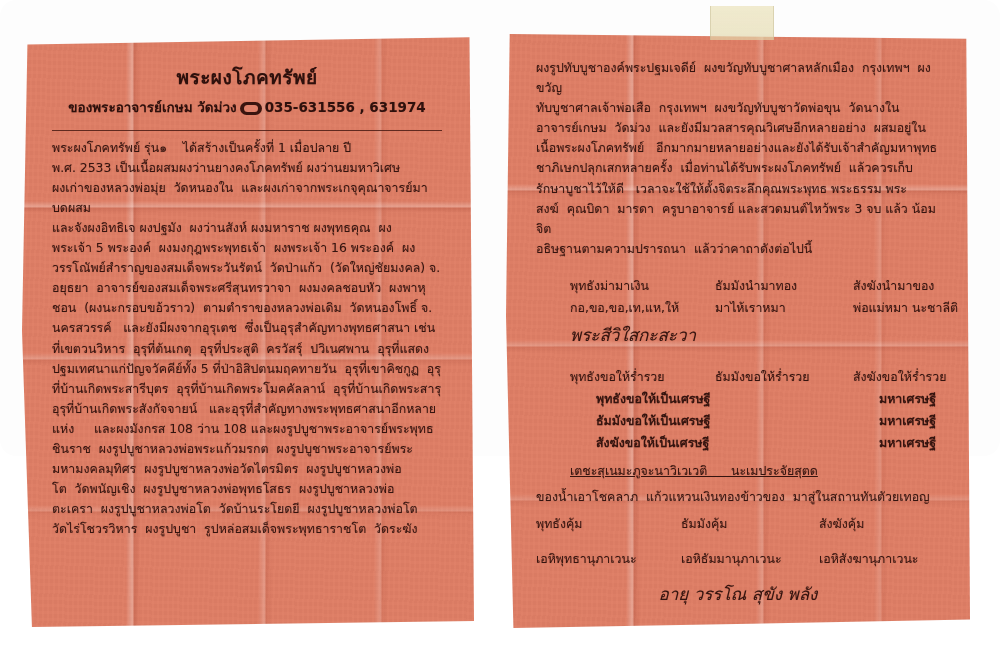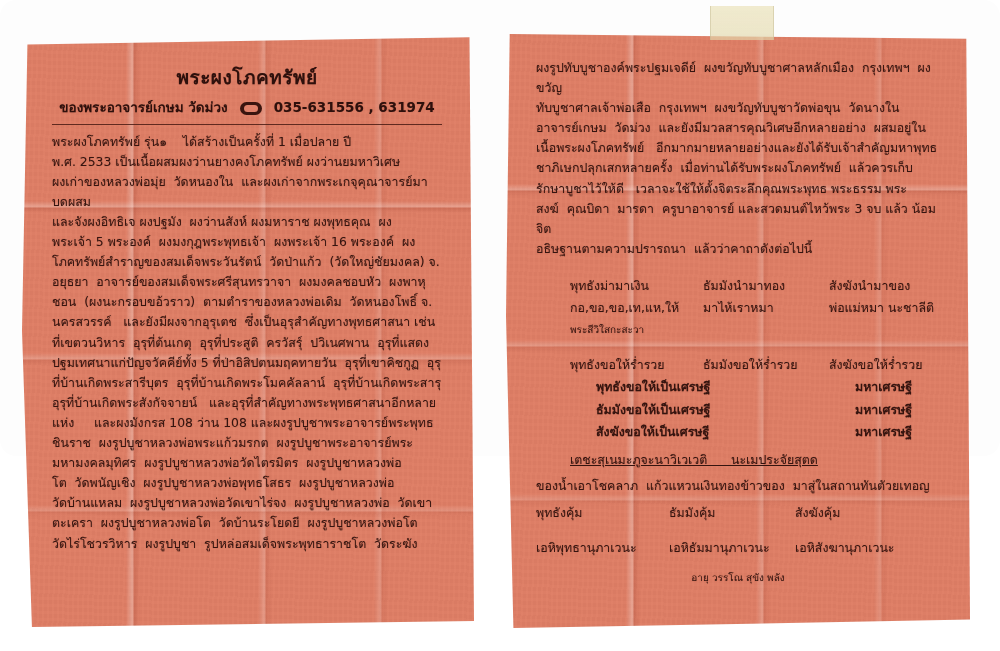--- a/index.html
+++ b/index.html
@@ -116,22 +116,22 @@
     font-weight: bold;
     text-align: center;
     margin-bottom: 2px;
     color: #2e100c;
     white-space: nowrap;
   }
   .subtitle-row {
     display: flex;
     align-items: center;
     justify-content: center;
-    gap: 12px;
-    margin-bottom: 3px;
+    gap: 3px;
+    margin-bottom: 9px;
   }
   .phone-icon {
     display: inline-block;
     width: 22px;
     height: 13px;
     border-radius: 7px;
     background: #3a150f;
     position: relative;
     flex: 0 0 auto;
   }
@@ -153,30 +153,30 @@
     font-size: 12.4px;
     white-space: pre-wrap;
   }
   
   .chant {
     margin-top: 7px;
     font-size: 12.4px;
   }
   .chant-row {
     display: flex;
-    gap: 8px;
+    gap: 20px;
     margin-bottom: 2px;
   }
   .chant-row.indent1 { padding-left: 34px; }
   .chant-row.indent2 { padding-left: 60px; font-weight: bold; }
   .chant-col { flex: 0 0 auto; }
   .c1 { width: 125px; }
   .c2 { width: 118px; }
   .c3 { width: auto; }
-  .center-line { text-align: center; font-size: 10px; margin: 4px 0; }
+  .center-line { text-align: center; font-size: 17px; margin: 4px 0; font-style: italic; }
   .spacer-sm { height: 6px; }
   .spacer-md { height: 10px; }
 </style>
 </head>
 <body>
 
 <div id="scan">
 
   <div class="sheet" id="sheet-left">
     <div class="grain"></div>
@@ -196,33 +196,32 @@
       <span class="doc-subtitle">ของพระอาจารย์เกษม  วัดม่วง</span>
       <span class="phone-icon"></span>
       <span class="doc-subtitle">035-631556 , 631974</span>
     </div>
     <hr class="rule">
     <div class="line">พระผงโภคทรัพย์ รุ่น๑    ได้สร้างเป็นครั้งที่ 1 เมื่อปลาย ปี</div>
     <div class="line">พ.ศ. 2533 เป็นเนื้อผสมผงว่านยางคงโภคทรัพย์ ผงว่านยมหาวิเศษ</div>
     <div class="line">ผงเก่าของหลวงพ่อมุ่ย  วัดหนองใน  และผงเก่าจากพระเกจุคุณาจารย์มาบดผสม</div>
     <div class="line">และจังผงอิทธิเจ ผงปฐมัง  ผงว่านสังห์ ผงมหาราช ผงพุทธคุณ  ผง</div>
     <div class="line">พระเจ้า 5 พระองค์  ผงมงกุฎพระพุทธเจ้า  ผงพระเจ้า 16 พระองค์  ผง</div>
-    <div class="line">โภคทรัพย์สำราญของสมเด็จพระวันรัตน์  วัดป่าแก้ว  (วัดใหญ่ชัยมงคล) จ.</div>
+    <div class="line">วรรโณัพย์สำราญของสมเด็จพระวันรัตน์  วัดป่าแก้ว  (วัดใหญ่ชัยมงคล) จ.</div>
     <div class="line">อยุธยา  อาจารย์ของสมเด็จพระศรีสุนทรวาจา  ผงมงคลชอบหัว  ผงพาหุ</div>
     <div class="line">ชอน  (ผงนะกรอบขอ้วราว)  ตามตำราของหลวงพ่อเดิม  วัดหนองโพธิ์ จ.</div>
     <div class="line">นครสวรรค์   และยังมีผงจากอุรุเตช  ซึ่งเป็นอุรุสำคัญทางพุทธศาสนา เช่น</div>
     <div class="line">ที่เขตวนวิหาร  อุรุที่ต้นเกตุ  อุรุที่ประสูติ  ครวัสรุ์  ปวิเนศพาน  อุรุที่แสดง</div>
     <div class="line">ปฐมเทศนาแก่ปัญจวัคคีย์ทั้ง 5 ที่ป่าอิสิปตนมฤคทายวัน  อุรุที่เขาคิชกูฏ  อุรุ</div>
     <div class="line">ที่บ้านเกิดพระสารีบุตร  อุรุที่บ้านเกิดพระโมคคัลลาน์  อุรุที่บ้านเกิดพระสารุ</div>
     <div class="line">อุรุที่บ้านเกิดพระสังกัจจายน์   และอุรุที่สำคัญทางพระพุทธศาสนาอีกหลาย</div>
     <div class="line">แห่ง     และผงมังกรส 108 ว่าน 108 และผงรูปบูชาพระอาจารย์พระพุทธ</div>
     <div class="line">ชินราช  ผงรูปบูชาหลวงพ่อพระแก้วมรกต  ผงรูปบูชาพระอาจารย์พระ</div>
     <div class="line">มหามงคลมุทิศร  ผงรูปบูชาหลวงพ่อวัดไตรมิตร  ผงรูปบูชาหลวงพ่อ</div>
     <div class="line">โต  วัดพนัญเชิง  ผงรูปบูชาหลวงพ่อพุทธโสธร  ผงรูปบูชาหลวงพ่อ</div>
-    <div class="line">วัดบ้านแหลม  ผงรูปบูชาหลวงพ่อวัดเขาไร่จง  ผงรูปบูชาหลวงพ่อ  วัดเขา</div>
     <div class="line">ตะเครา  ผงรูปบูชาหลวงพ่อโต  วัดบ้านระโยดยี  ผงรูปบูชาหลวงพ่อโต</div>
     <div class="line">วัดไร่โชวรวิหาร  ผงรูปบูชา  รูปหล่อสมเด็จพระพุทธาราชโต  วัดระฆัง</div>
   </div>
 
   <div class="sheet" id="sheet-right">
     <div class="grain"></div>
     <div class="folds">
       <div class="fold-v" style="left:120px;"></div>
       <div class="fold-v" style="left:250px; opacity:.7;"></div>
       <div class="fold-v" style="left:368px; opacity:.5;"></div>

